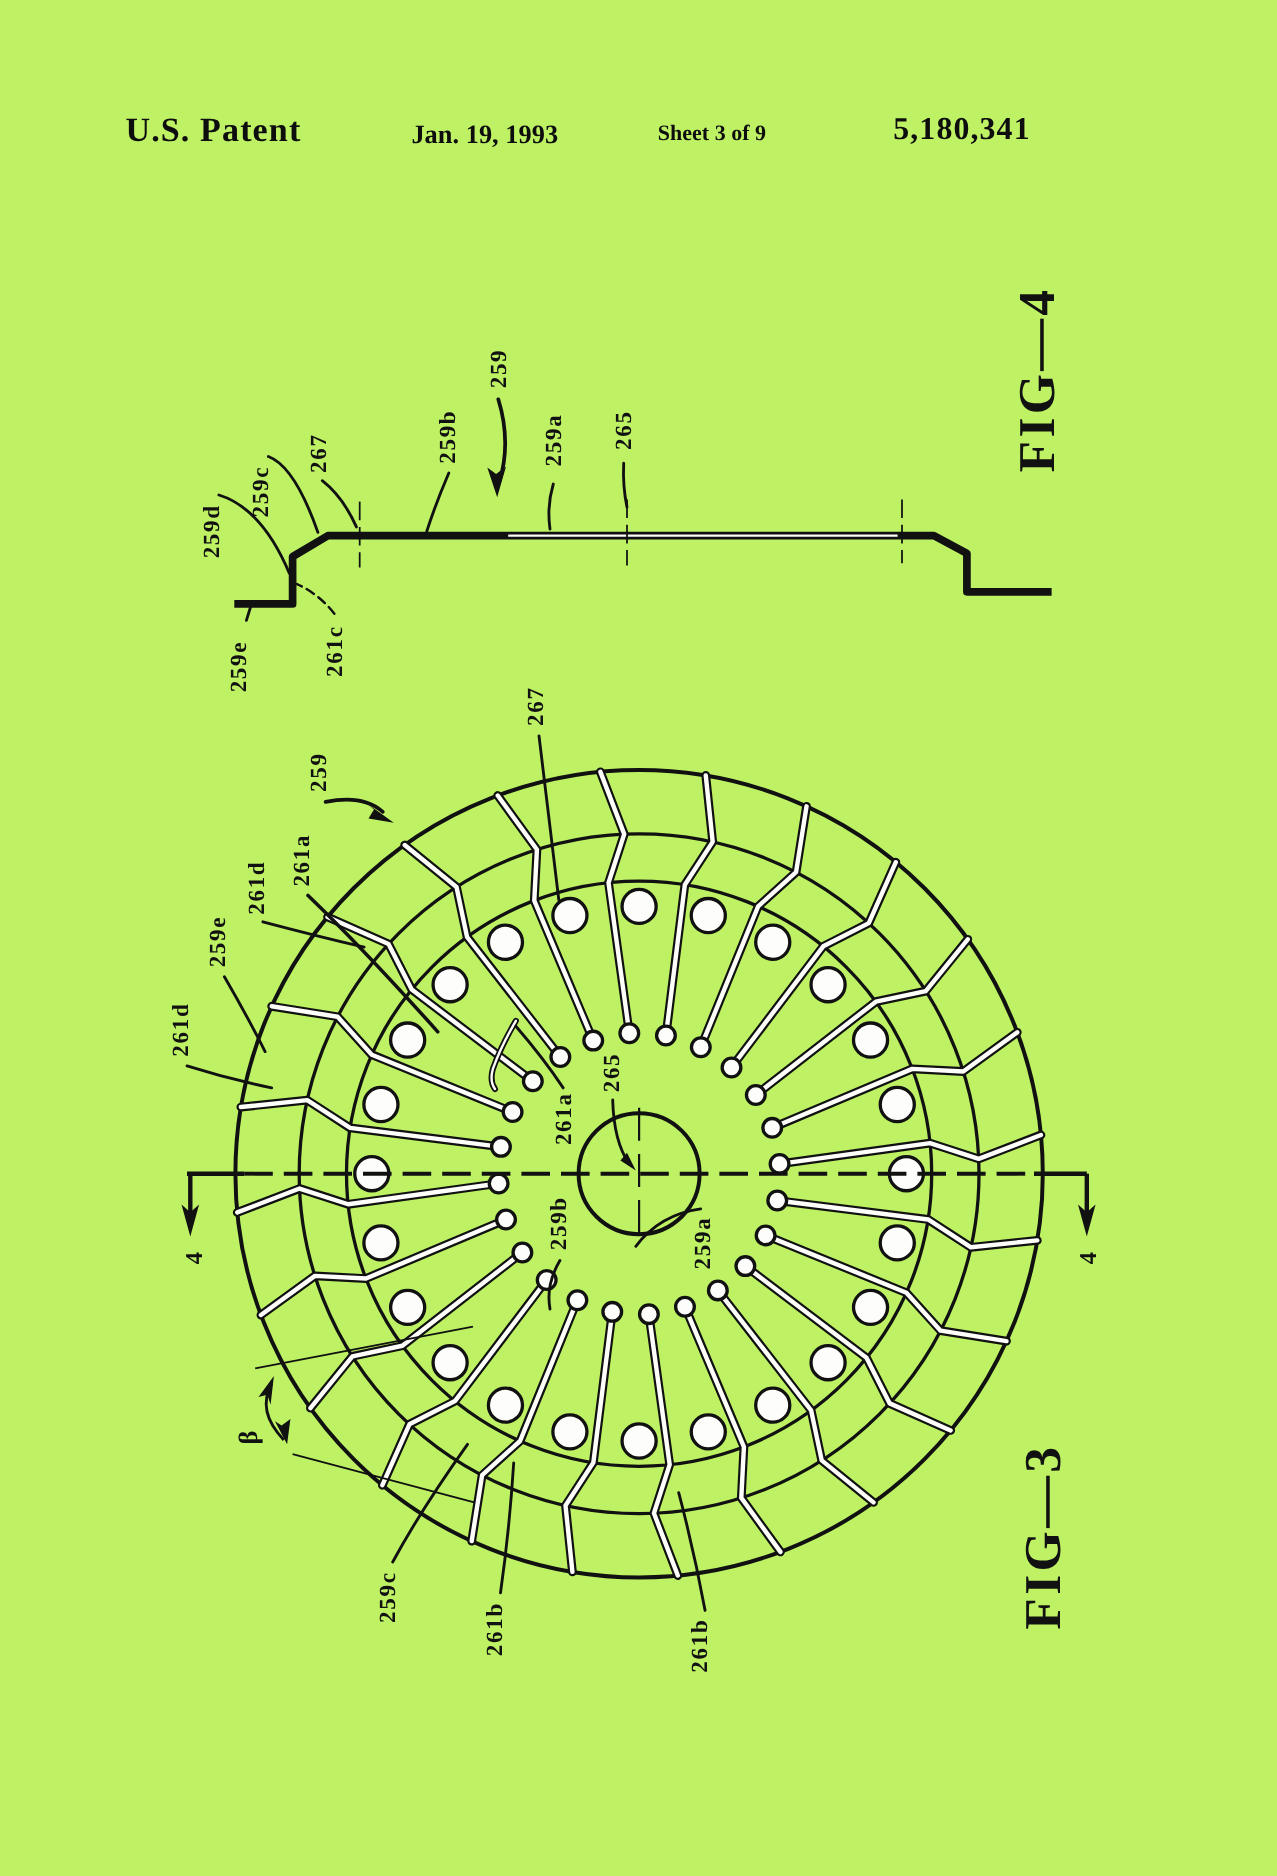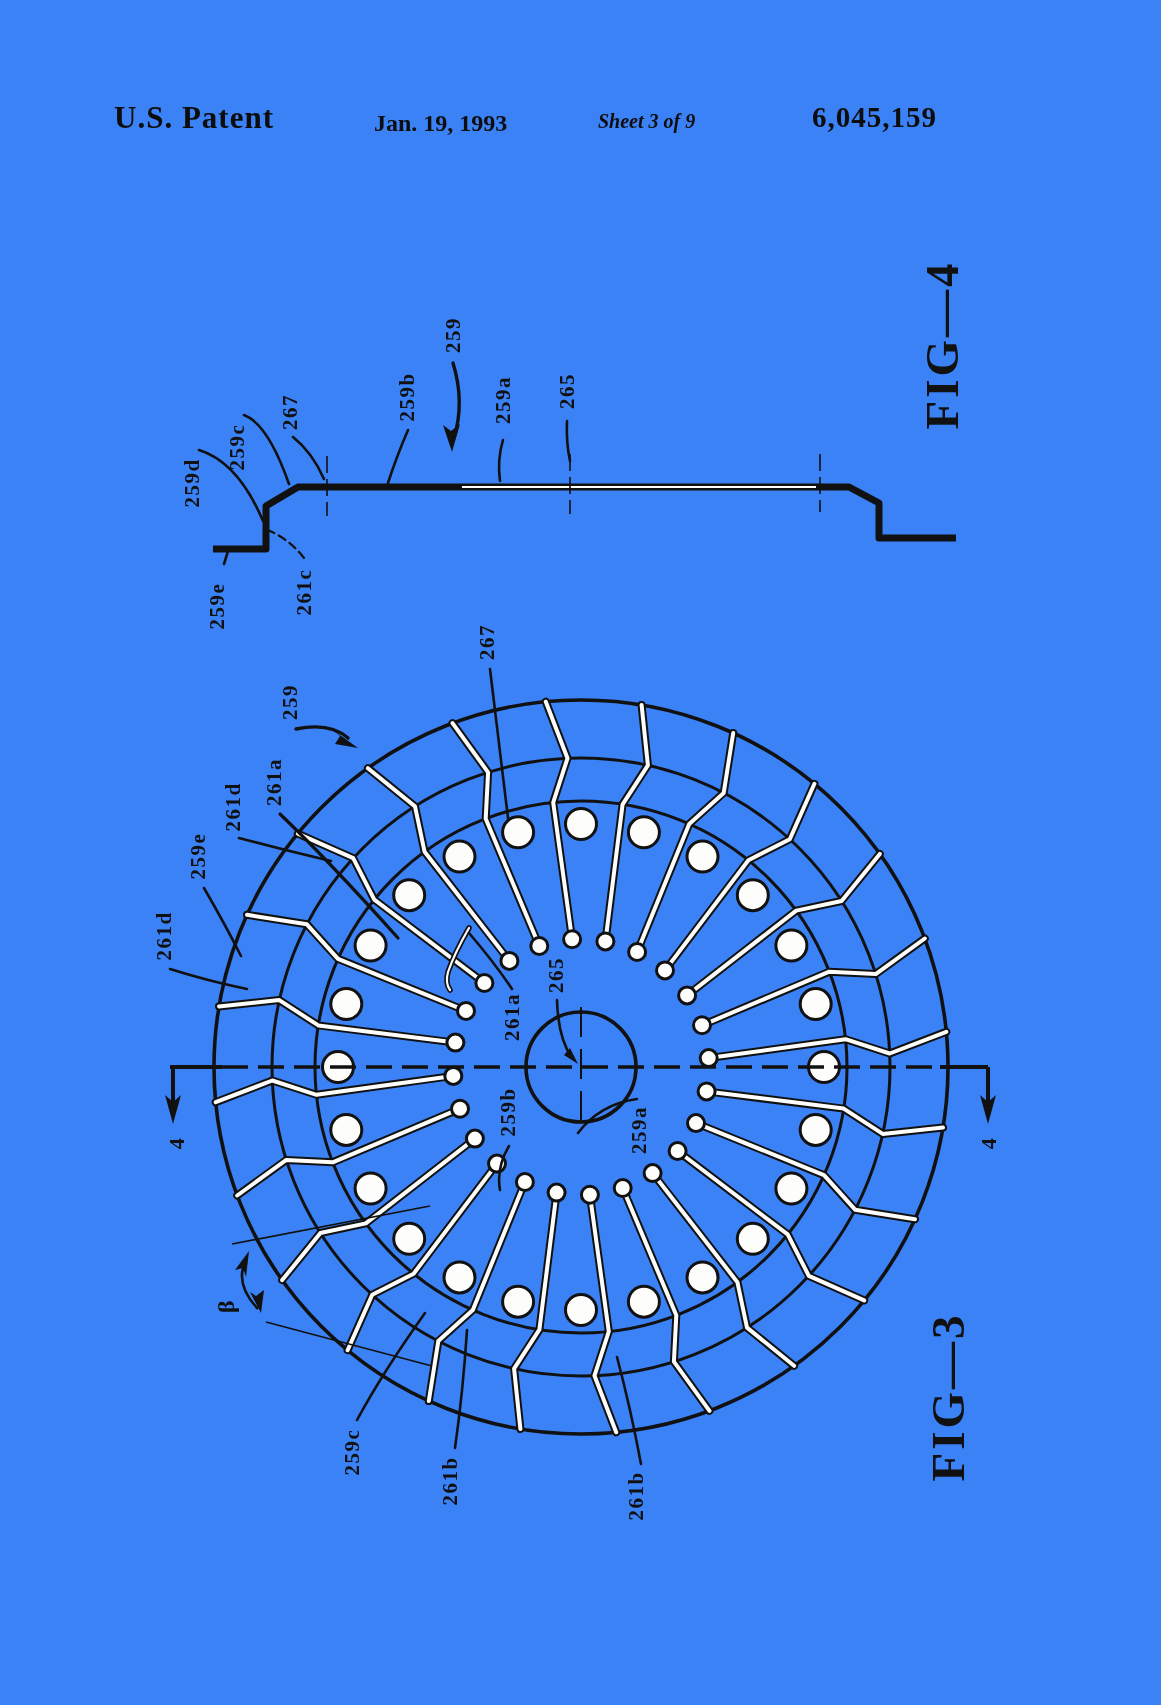--- a/index.html
+++ b/index.html
@@ -1,39 +1,39 @@
 <!DOCTYPE html>
 <html><head>
 <meta charset="utf-8">
 <style>
   html,body{margin:0;padding:0;background:#e8e8e6;}
   .page{
     position:relative;
     width:1161px;height:1705px;
     margin:0 auto;
-    background:#3b82f6;
+    background:#bef264;
     font-family:"Liberation Serif", serif;
     color:#0d0d0d;
     overflow:hidden;
   }
   .hdr{position:absolute;white-space:nowrap;font-weight:bold;}
   .hdr-title{left:114px;top:100px;font-size:31px;letter-spacing:1px;}
   .hdr-date{left:374px;top:110px;font-size:24px;}
-  .hdr-sheet{left:598px;top:110px;font-size:20px;font-style:italic;}
+  .hdr-sheet{left:598px;top:110px;font-size:20px;}
   .hdr-patno{left:812px;top:101px;font-size:29px;letter-spacing:1px;}
   svg{position:absolute;left:0;top:0;}
 </style>
 </head>
 <body>
 
 <div class="page">
   <div class="hdr hdr-title">U.S. Patent</div>
   <div class="hdr hdr-date">Jan. 19, 1993</div>
   <div class="hdr hdr-sheet">Sheet 3 of 9</div>
-  <div class="hdr hdr-patno">6,045,159</div>
+  <div class="hdr hdr-patno">5,180,341</div>
 
   <svg id="drawing" width="1161" height="1705" viewBox="0 0 1161 1705">
     <g id="fig4">
         <path d="M213,549 L266,549 L266,506 L298,487 L849,487 L879,503 L879,538 L956,538" fill="none" stroke="#111111" stroke-width="7" stroke-linejoin="round"></path>
         <path d="M462,487 L816,487" stroke="#fdfdfb" stroke-width="2"></path>
         <path d="M327,456 V516" stroke="#111111" stroke-width="1.6" stroke-dasharray="17 6"></path>
         <path d="M570,454 V514" stroke="#111111" stroke-width="1.6" stroke-dasharray="17 6"></path>
         <path d="M820,454 V512" stroke="#111111" stroke-width="1.6" stroke-dasharray="17 6"></path>
         <path d="M224,564 L228,551" fill="none" stroke="#111111" stroke-width="2.6" stroke-dasharray="none" stroke-linecap="round"></path>
         <text x="219" y="606" transform="rotate(-90 219 606)" text-anchor="middle" dominant-baseline="middle" fill="#111111" font-family="&quot;Liberation Serif&quot;, serif" font-weight="bold" font-size="21" letter-spacing="1.5">259e</text>

